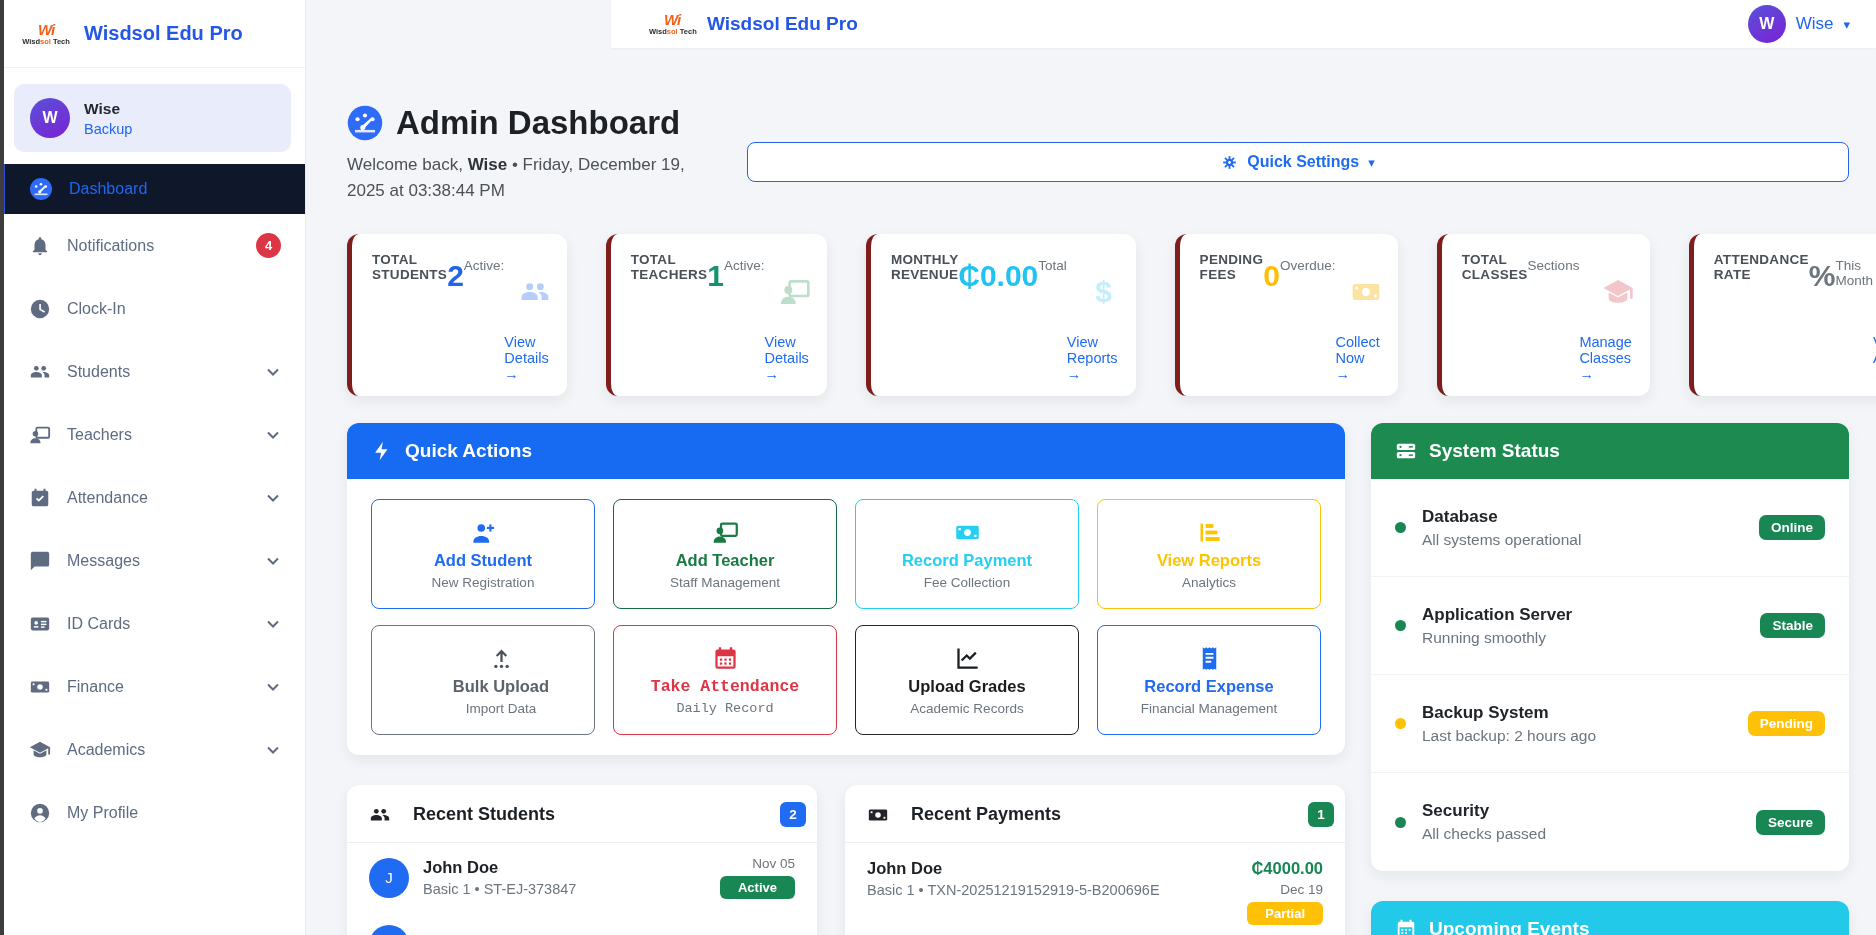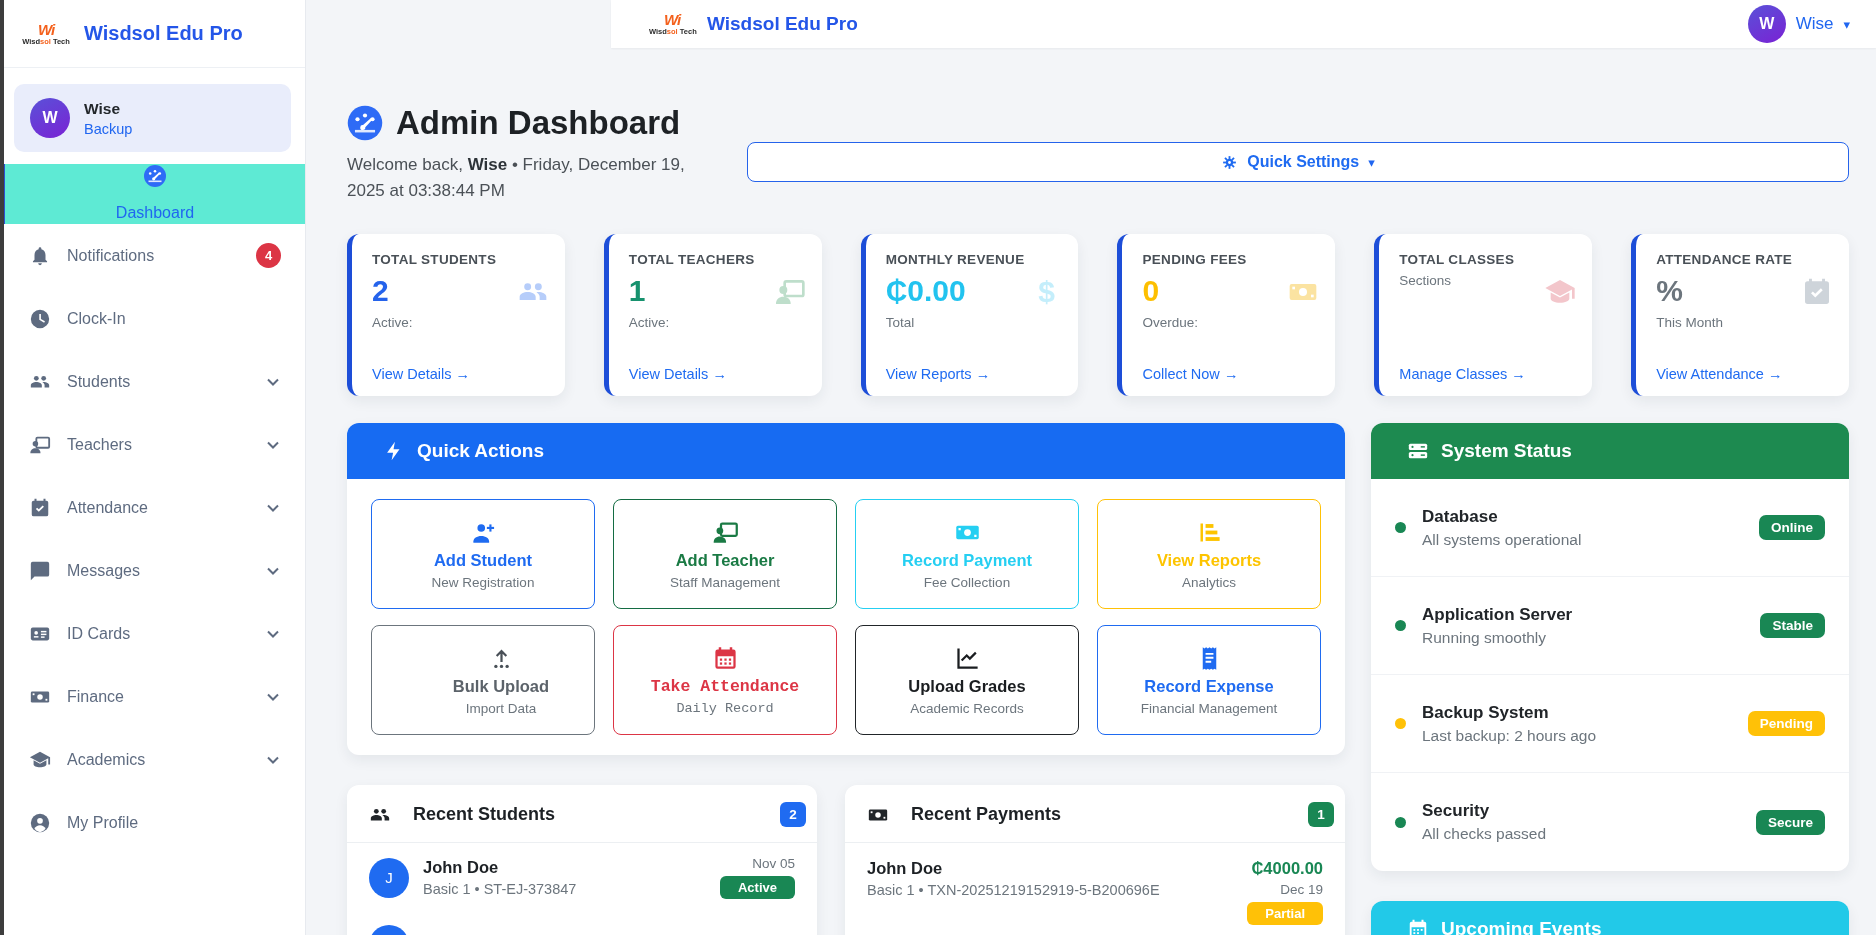--- a/index.html
+++ b/index.html
@@ -23,21 +23,21 @@
   .avatar { width:40px; height:40px; border-radius:50%; color:#fff; font-weight:bold;
     display:flex; align-items:center; justify-content:center; font-size:16px;
     background:linear-gradient(150deg,#5a51d8 0%,#7a22d4 100%); flex:0 0 auto; }
   .user-name { font-weight:bold; font-size:15.5px; color:#23272b; }
   .user-role { color:#2066f0; font-size:14.5px; margin-top:3px; }
 
   .nav { margin-top:12px; }
   .nav-item { height:63px; display:flex; align-items:center; gap:16px; padding:0 24px 0 29px;
     color:#5e6b80; font-size:16px; cursor:pointer; position:relative; }
   .nav-item .nv-ic { width:22px; height:22px; flex:0 0 auto; color:#5e6b80; }
-  .nav-item.active { background:#5eead4; height:60px;flex-direction:column; }
+  .nav-item.active { background:#0f172a; height:50px; }
   .nav-item.active::before { content:""; position:absolute; left:0; top:0; bottom:0; width:5px; background:#2d4fd2; }
   .nav-item.active .nv-label { color:#2066f0; }
   .nav-label { flex:1; }
   .nav-badge { background:#dc3545; color:#fff; min-width:25px; height:25px; border-radius:50%;
     font-size:13px; font-weight:bold; display:flex; align-items:center; justify-content:center; }
   .chev { color:#5e6b80; width:16px; height:16px; }
   .dash-ic { width:24px; height:24px; }
 
   
   .topbar { position:absolute; left:306px; top:0; right:0; height:48px; display:flex; z-index:9; }
@@ -63,41 +63,41 @@
   .welcome { margin-top:10px; font-size:17px; color:#4b5157; line-height:26px; }
   .welcome b { color:#2d3338; }
   .quick-settings { flex:1; margin-left:40px; margin-top:38px; height:40px; background:#fff;
     border:1px solid #2563eb; border-radius:8px; color:#1f6bf1; font-size:16px; font-weight:bold;
     display:flex; align-items:center; justify-content:center; gap:9px; cursor:pointer;
     font-family:inherit; }
   .gear-ic { width:17px; height:17px; }
 
   
   .stats-row { display:flex; gap:39px; margin-top:30px; }
-  .stat-card { flex:1; height:162px; background:#fff; border-radius:12px; border-left:5px solid #1d4ed8;
+  .stat-card { flex:1; height:162px; background:#fff; border-radius:12px; border-left:5px solid #7f1d1d;
     box-shadow:0 5px 14px rgba(30,40,60,.07); padding:18px 18px 14px 20px; position:relative;
-    display:flex; flex-direction:column; }
+    display:flex; flex-direction:row; }
   .stat-label { font-size:13.5px; font-weight:bold; color:#495057; letter-spacing:.3px; }
   .stat-value { font-size:30px; font-weight:bold; margin-top:6px; min-height:36px; line-height:36px; }
   .stat-value:empty { display:none; }
   .stat-sub { font-size:13.5px; color:#6c757d; margin-top:6px; }
   .stat-link { margin-top:auto; font-size:14.5px; color:#1f6bf1; cursor:pointer; text-decoration:none; }
   .stat-ic { position:absolute; right:16px; top:42px; width:32px; height:32px; }
   .v-blue { color:#2563eb; } .v-green { color:#17926e; } .v-cyan { color:#22c3ef; }
   .v-yellow { color:#fdbf00; } .v-gray { color:#6c757d; }
   .i-blue { color:#b6cdfa; } .i-green { color:#bedecb; } .i-cyan { color:#c4eefb; }
   .i-yellow { color:#fbe3a1; } .i-pink { color:#f3c6cb; } .i-gray { color:#ced4da; }
   .dollar-ic { font-size:30px; font-weight:bold; line-height:32px; text-align:center; }
 
   
   .content-cols { display:flex; gap:26px; margin-top:27px; }
   .left-col { width:998px; flex:0 0 auto; }
   .right-col { flex:1; }
   .panel { background:#fff; border-radius:12px; box-shadow:0 5px 14px rgba(30,40,60,.07); overflow:hidden; }
-  .panel-head { height:56px; display:flex; align-items:center; gap:12px; padding:0 36px;
+  .panel-head { height:56px; display:flex; align-items:center; gap:12px; padding:0 24px;
     color:#fff; font-size:19px; font-weight:bold; }
   .ph-blue { background:#176bf2; } .ph-green { background:#1d8a50; } .ph-cyan { background:#22c9e8; }
   .panel-head .ph-ic { width:22px; height:22px; }
 
   
   .qa-body { padding:20px 24px; display:grid; grid-template-columns:repeat(4,1fr); gap:16px 18px; }
   .qa-btn { height:110px; background:#fff; border-radius:8px; border:1.5px solid; display:flex;
     flex-direction:column; align-items:center; justify-content:center; gap:5px; cursor:pointer;
     font-family:inherit; }
   .qa-ic { width:27px; height:27px; }

